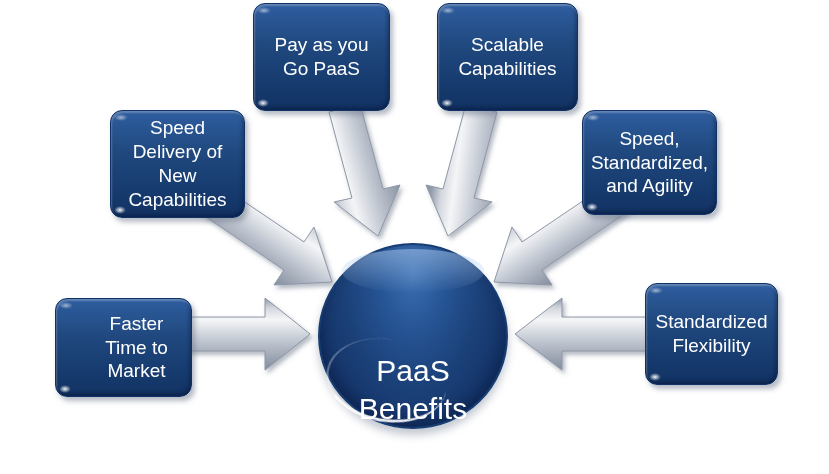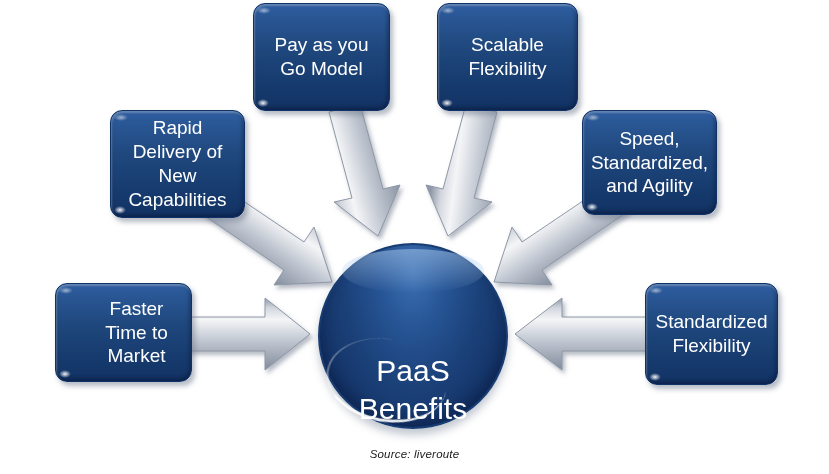--- a/index.html
+++ b/index.html
@@ -28,21 +28,21 @@
   }
   .box::before {
     content:""; position:absolute; left:3px; top:3px;
     width:14px; height:7px; border-radius:50%;
     background:radial-gradient(ellipse at center, rgba(255,255,255,0.55) 0%, rgba(255,255,255,0) 70%);
   }
   .box-pay          { left:253px; top:3px;   width:137px; height:108px; }
   .box-scalable     { left:437px; top:3px;   width:141px; height:108px; }
   .box-rapid        { left:110px; top:110px; width:135px; height:108px; }
   .box-speed        { left:582px; top:110px; width:135px; height:105px; }
-  .box-faster       { left:55px;  top:283px; width:137px; height:99px;padding-left:34px; }
+  .box-faster       { left:55px;  top:298px; width:137px; height:99px;padding-left:34px; }
   .box-standardized { left:645px; top:283px; width:133px; height:102px; }
 
   .circle {
     position:absolute; z-index:3; left:318px; top:243px;
     width:190px; height:186px; border-radius:50%;
     display:flex; align-items:flex-end; justify-content:center; text-align:center;
     color:#ffffff; font-size:30px; line-height:1.25;
     background:radial-gradient(ellipse at 50% 16%, #3c70b2 0%, #265494 26%, #1b4179 52%, #143468 76%, #12305f 100%);
     border:2px solid #173d72; box-sizing:border-box;
     box-shadow:0 6px 9px rgba(120,130,150,0.45),
@@ -125,36 +125,35 @@
 
     <path d="M180,317 L265,317 L265,298 L310,334 L265,370 L265,351 L180,351 Z" fill="url(#g1)" stroke="#8e97a6" stroke-width="1" filter="url(#ashadow)"></path>
     <path d="M648,317 L562,317 L562,298 L515,334 L562,370 L562,351 L648,351 Z" fill="url(#g2)" stroke="#8e97a6" stroke-width="1" filter="url(#ashadow)"></path>
     <path d="M196,210 L284,270 L274,285 L332,282 L314,227 L304,242 L215,182 Z" fill="url(#g3)" stroke="#8e97a6" stroke-width="1" filter="url(#ashadow)"></path>
     <path d="M630,210 L542,270 L552,285 L494,282 L512,227 L522,242 L611,182 Z" fill="url(#g4)" stroke="#8e97a6" stroke-width="1" filter="url(#ashadow)"></path>
     <path d="M329,112 L352,198 L334,202 L378,236 L400,185 L383,189 L360,104 Z" fill="url(#g5)" stroke="#8e97a6" stroke-width="1" filter="url(#ashadow)"></path>
     <path d="M497,112 L474,198 L492,202 L448,236 L426,185 L443,189 L466,104 Z" fill="url(#g6)" stroke="#8e97a6" stroke-width="1" filter="url(#ashadow)"></path>
   </svg>
 
   <div class="box box-pay">
-    <span>Pay as you Go Model</span>
+    <span>Pay as you Go PaaS</span>
   </div>
   <div class="box box-scalable">
-    <span>Scalable Flexibility</span>
+    <span>Scalable Capabilities</span>
   </div>
   <div class="box box-rapid">
-    <span>Rapid Delivery of New Capabilities</span>
+    <span>Speed Delivery of New Capabilities</span>
   </div>
   <div class="box box-speed">
     <span>Speed, Standardized, and Agility</span>
   </div>
   <div class="box box-faster">
     <span>Faster Time to Market</span>
   </div>
   <div class="box box-standardized">
     <span>Standardized Flexibility</span>
   </div>
 
   <div class="circle">
     <span class="circle-label">PaaS Benefits</span>
   </div>
 
-  <div class="source">Source: liveroute</div>
 </div>
 
 </body></html>

